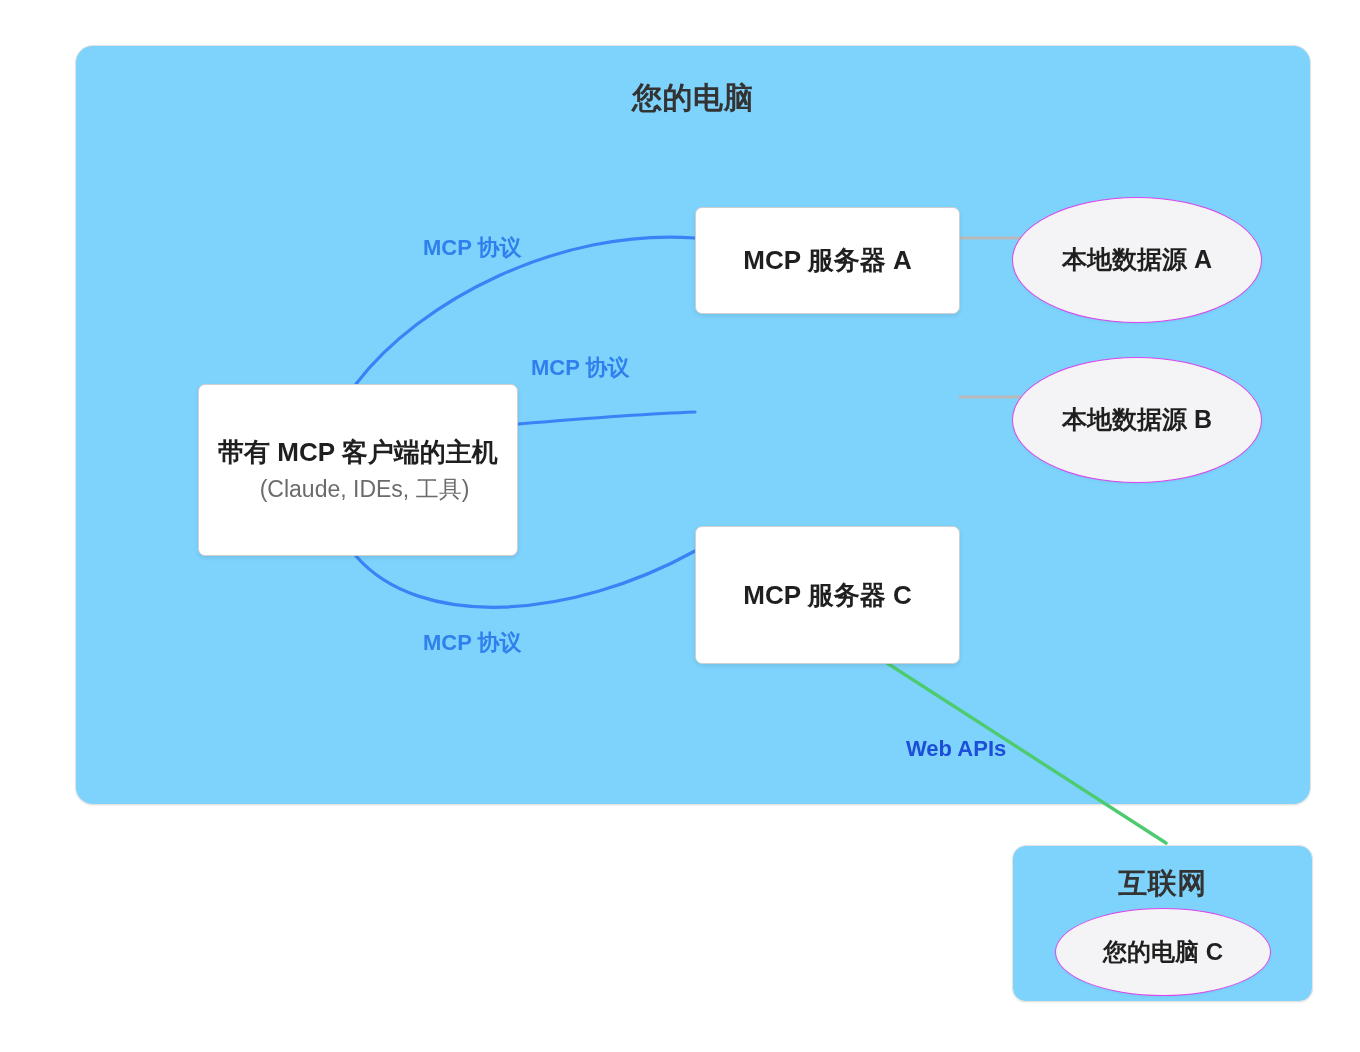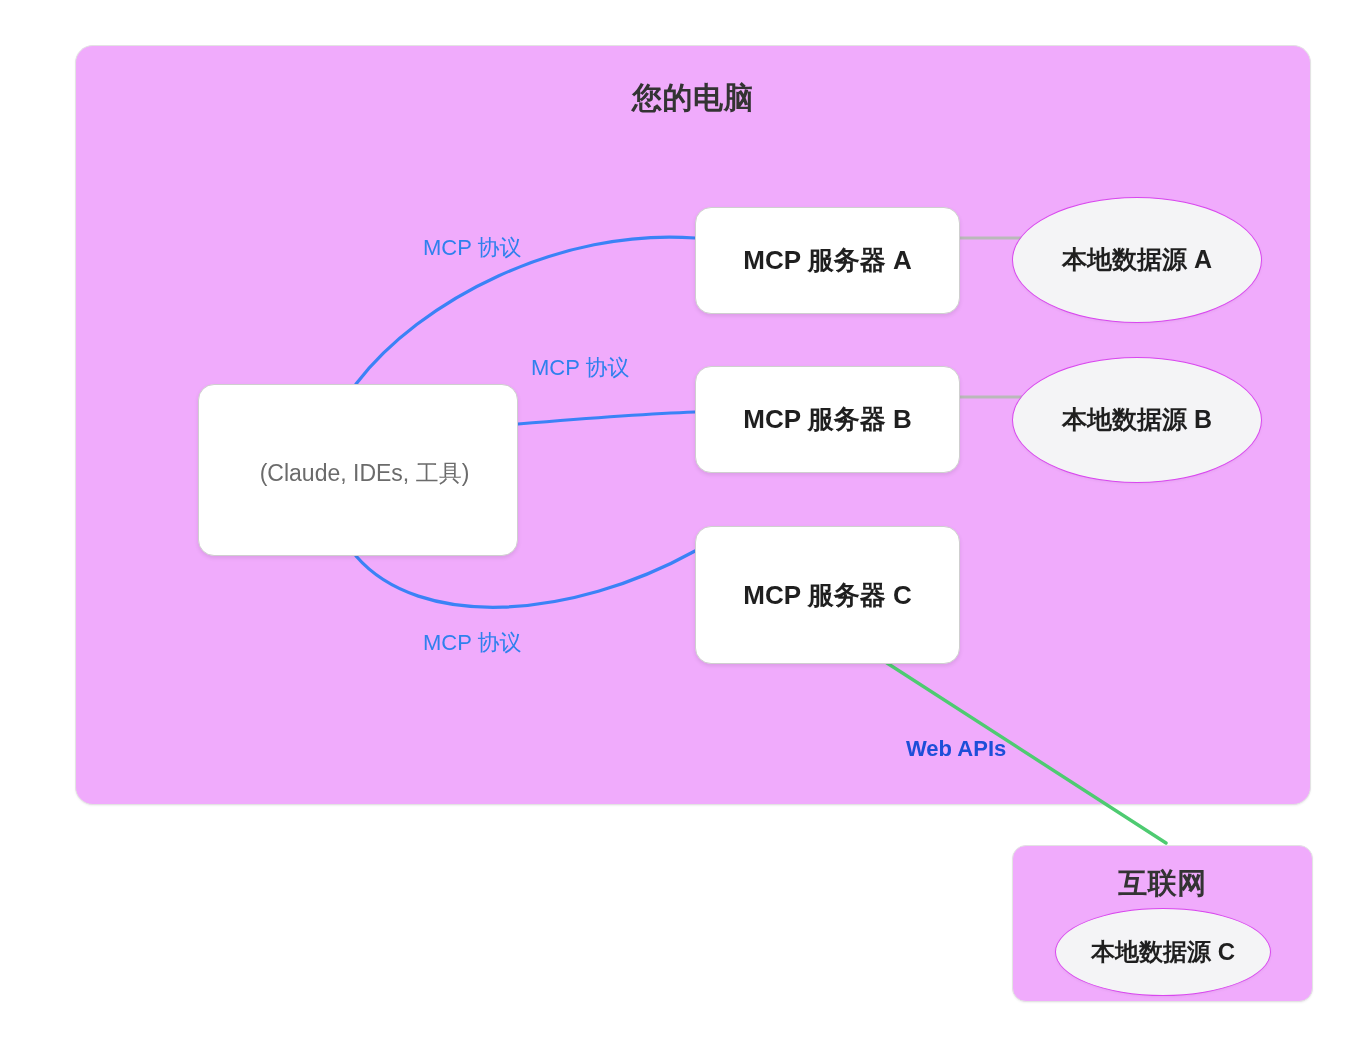--- a/index.html
+++ b/index.html
@@ -16,21 +16,21 @@
   #stage {
     position: relative;
     width: 1360px;
     height: 1052px;
     background: #ffffff;
   }
 
   
   .container-box {
     position: absolute;
-    background: #f0abfc;
+    background: #7dd3fc;
     border: 1px solid #e3e3e3;
     border-radius: 18px;
     box-shadow: 0 1px 2px rgba(0,0,0,0.06);
     box-sizing: border-box;
   }
   #your-computer {
     left: 75px;
     top: 45px;
     width: 1236px;
     height: 760px;
@@ -68,21 +68,21 @@
     width: 1360px;
     height: 1052px;
     pointer-events: none;
   }
 
   
   .node-box {
     position: absolute;
     background: #ffffff;
     border: 1px solid #cfcfcf;
-    border-radius: 16px;
+    border-radius: 7px;
     box-shadow: 0 2px 4px rgba(0,0,0,0.09);
     box-sizing: border-box;
     display: flex;
     flex-direction: column;
     align-items: center;
     justify-content: center;
     text-align: center;
   }
   .node-title {
     color: #1f1f1f;
@@ -133,21 +133,21 @@
     height: 88px;
   }
   #remote-c .node-title { font-size: 24px; }
 
   
   .edge-label {
     position: absolute;
     font-size: 22px;
     white-space: nowrap;
   }
-  .edge-label.blue  { color: #2f80ed; }
+  .edge-label.blue  { color: #2f80ed; font-weight: bold; }
   .edge-label.green { color: #1d4ed8; font-weight: bold; }
 
   #label-mcp-a   { left: 423px; top: 233px; }
   #label-mcp-b   { left: 531px; top: 353px; }
   #label-mcp-c   { left: 423px; top: 628px; }
   #label-webapis { left: 906px; top: 736px; }
 </style>
 </head>
 <body>
 
@@ -170,45 +170,43 @@
     <path d="M 356 556 C 420 630, 570 620, 695 551" fill="none" stroke="#3b82f6" stroke-width="3.2" stroke-linecap="round"></path>
 
     <line x1="960" y1="238" x2="1026" y2="238" stroke="#b9b9b9" stroke-width="3" stroke-linecap="round"></line>
 
     <line x1="960" y1="397" x2="1026" y2="397" stroke="#b9b9b9" stroke-width="3" stroke-linecap="round"></line>
 
     <line x1="828" y1="625" x2="1166" y2="843" stroke="#4ecb71" stroke-width="3.4" stroke-linecap="round"></line>
   </svg>
 
   <div class="node-box" id="host-node">
+    <div class="node-title">带有 MCP 客户端的主机</div>
     <div class="node-sub">(Claude, IDEs, 工具)</div>
   </div>
 
   <div class="node-box" id="server-a">
     <div class="node-title">MCP 服务器 A</div>
   </div>
 
-  <div class="node-box" id="server-b">
-    <div class="node-title">MCP 服务器 B</div>
-  </div>
 
   <div class="node-box" id="server-c">
     <div class="node-title">MCP 服务器 C</div>
   </div>
 
   <div class="ellipse-node" id="datasource-a">
     <div class="node-title">本地数据源 A</div>
   </div>
 
   <div class="ellipse-node" id="datasource-b">
     <div class="node-title">本地数据源 B</div>
   </div>
 
   <div class="ellipse-node" id="remote-c">
-    <div class="node-title">本地数据源 C</div>
+    <div class="node-title">您的电脑 C</div>
   </div>
 
   <div class="edge-label blue" id="label-mcp-a">MCP 协议</div>
   <div class="edge-label blue" id="label-mcp-b">MCP 协议</div>
   <div class="edge-label blue" id="label-mcp-c">MCP 协议</div>
   <div class="edge-label green" id="label-webapis">Web APIs</div>
 
 </div>
 
 </body></html>

